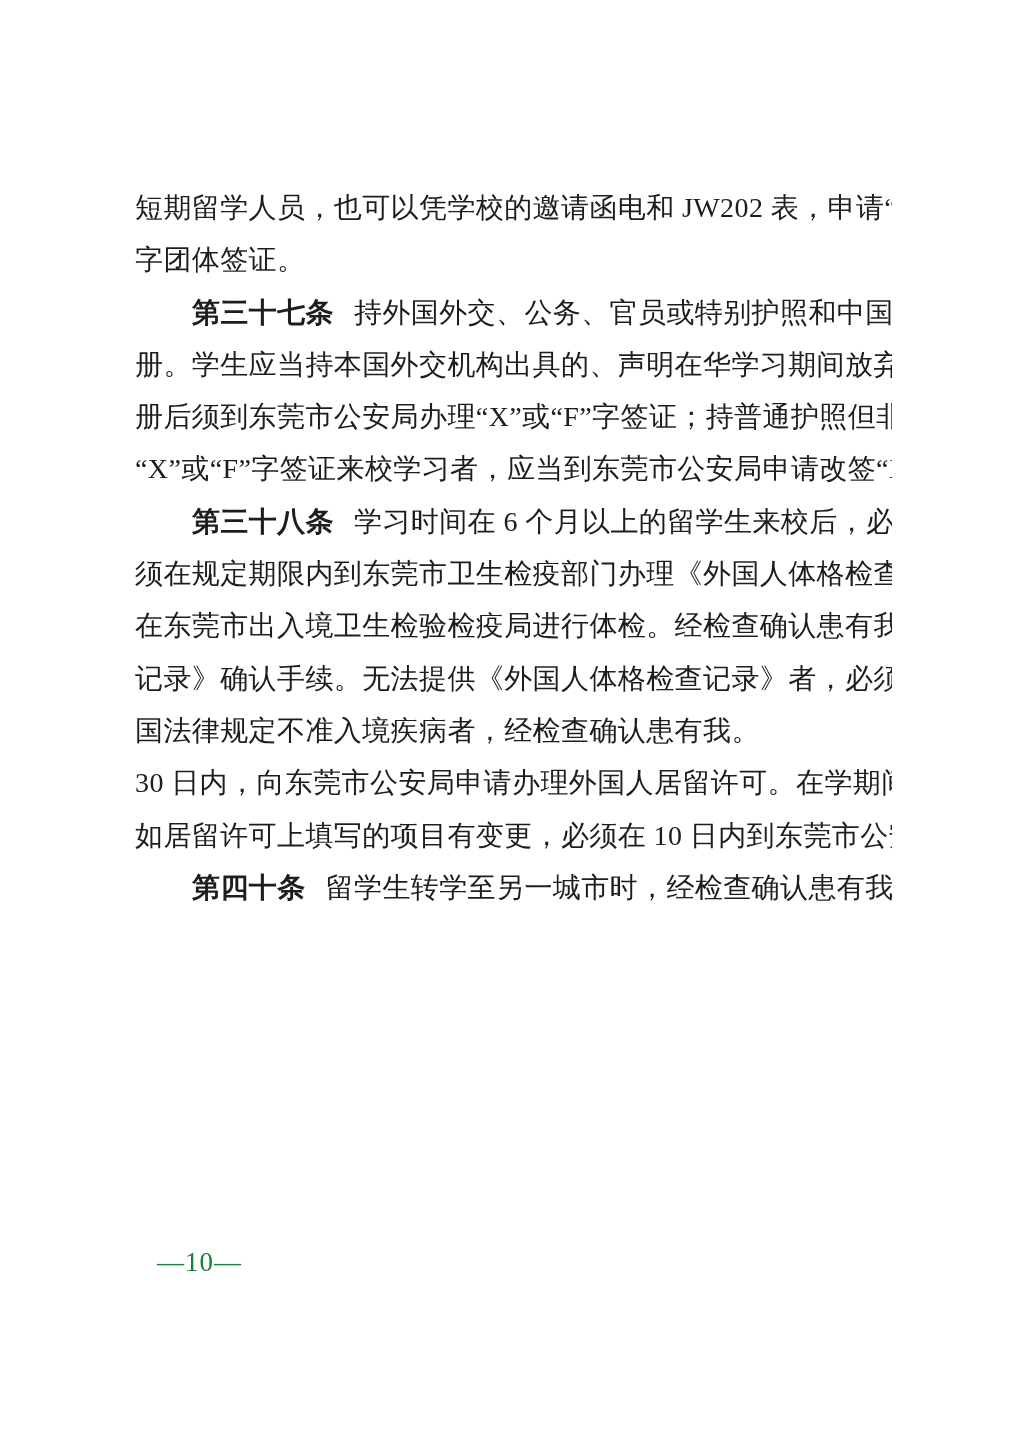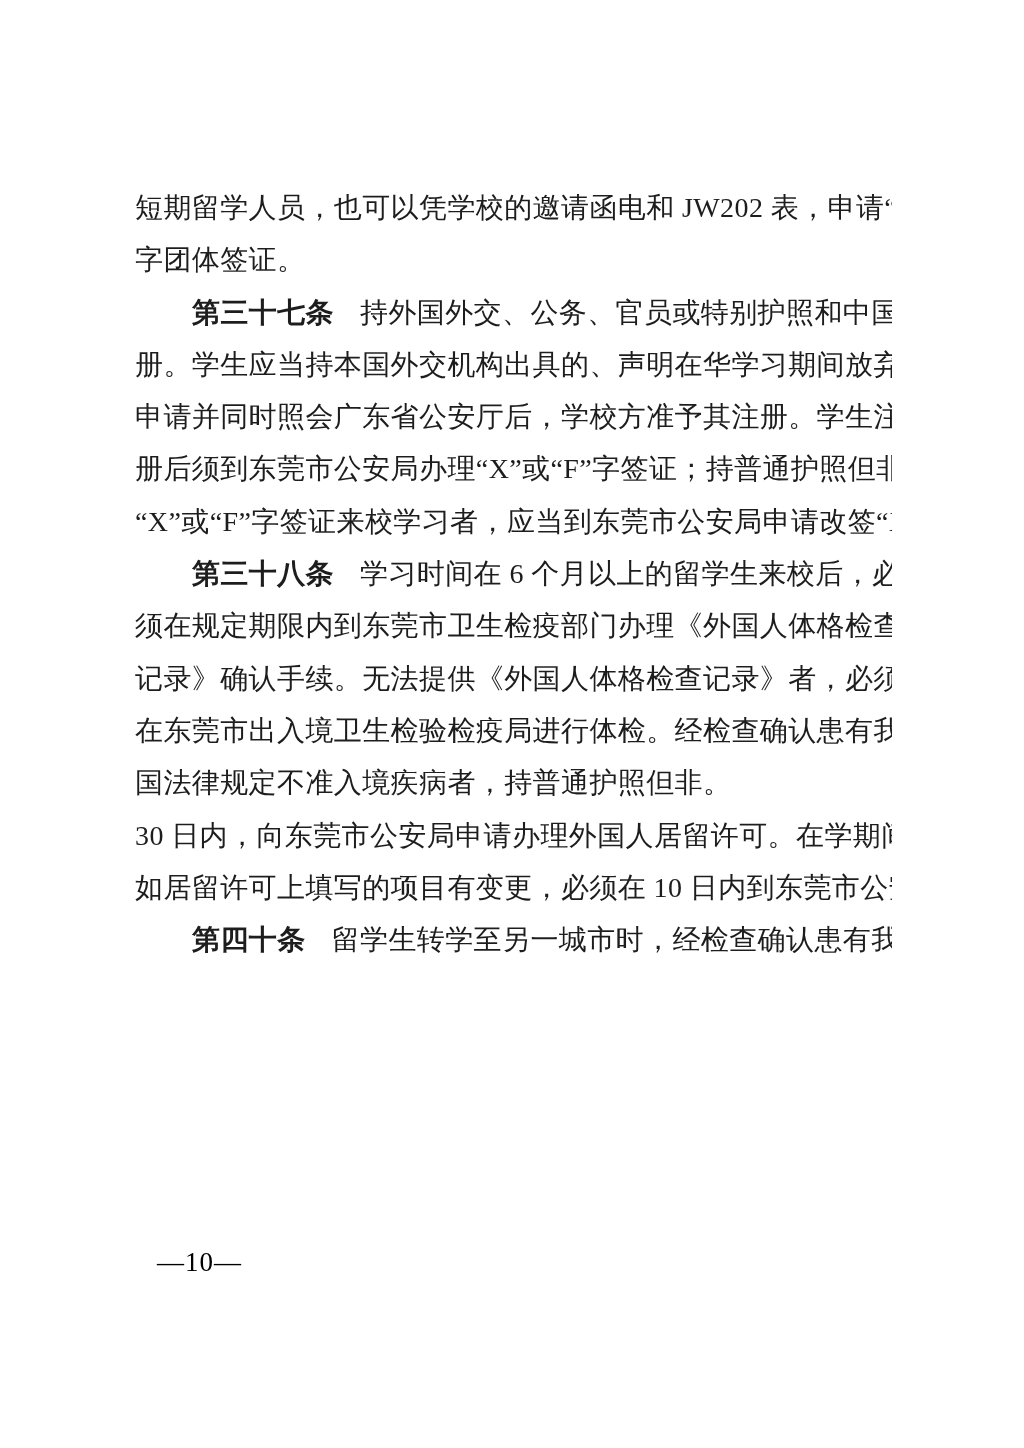--- a/index.html
+++ b/index.html
@@ -29,53 +29,52 @@
     font-size: 28px;
     white-space: nowrap;
     overflow: hidden;
     letter-spacing: 0.4px;
   }
   .line.indent {
     padding-left: 57px;
   }
   .article-heading {
     font-weight: bold;
-    margin-right: 26px;
+    margin-right: 20px;
   }
   .page-number {
     position: absolute;
     left: 157px;
     top: 1245px;
     font-size: 27px;
     line-height: 34px;
     letter-spacing: 1px;
-    color: #000000;
+    color: #15803d;
   }
 </style>
 </head>
 <body>
 
 <div class="page">
 
   <div class="text-block">
 
     <div class="line"><span>短期留学人员，也可以凭学校的邀请函电和 JW202 表，申请“F”</span></div>
     <div class="line"><span>字团体签证。</span></div>
 
     <div class="line indent"><span class="article-heading">第三十七条</span><span>持外国外交、公务、官员或特别护照和中国</span></div>
     <div class="line"><span>册。学生应当持本国外交机构出具的、声明在华学习期间放弃</span></div>
-    <div class="line"><span>申请并同时照会广东省公安厅后，学校方准予其注册。学生注</span></div>
     <div class="line"><span>册后须到东莞市公安局办理“X”或“F”字签证；持普通护照但非</span></div>
     <div class="line"><span>“X”或“F”字签证来校学习者，应当到东莞市公安局申请改签“X”</span></div>
 
     <div class="line indent"><span class="article-heading">第三十八条</span><span>学习时间在 6 个月以上的留学生来校后，必</span></div>
     <div class="line"><span>须在规定期限内到东莞市卫生检疫部门办理《外国人体格检查</span></div>
+    <div class="line"><span>在东莞市出入境卫生检验检疫局进行体检。经检查确认患有我</span></div>
     <div class="line"><span>记录》确认手续。无法提供《外国人体格检查记录》者，必须</span></div>
-    <div class="line"><span>在东莞市出入境卫生检验检疫局进行体检。经检查确认患有我</span></div>
-    <div class="line"><span>国法律规定不准入境疾病者，持普通护照但非。</span></div>
+    <div class="line"><span>国法律规定不准入境疾病者，经检查确认患有我。</span></div>
 
     <div class="line"><span>30 日内，向东莞市公安局申请办理外国人居留许可。在学期间，</span></div>
     <div class="line"><span>如居留许可上填写的项目有变更，必须在 10 日内到东莞市公安</span></div>
 
     <div class="line indent"><span class="article-heading">第四十条</span><span>留学生转学至另一城市时，经检查确认患有我</span></div>
 
   </div>
 
   <div class="page-number">—10—</div>
 

